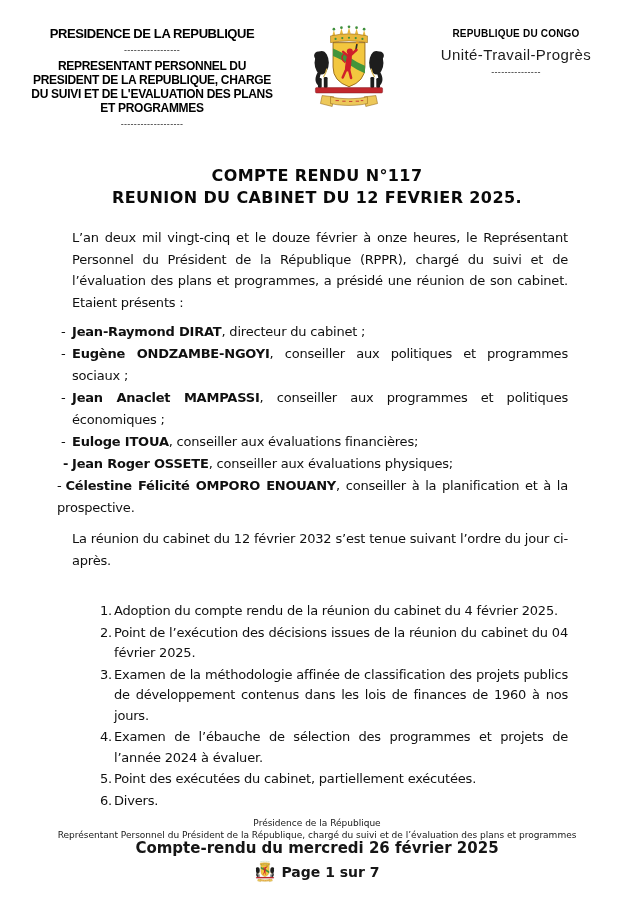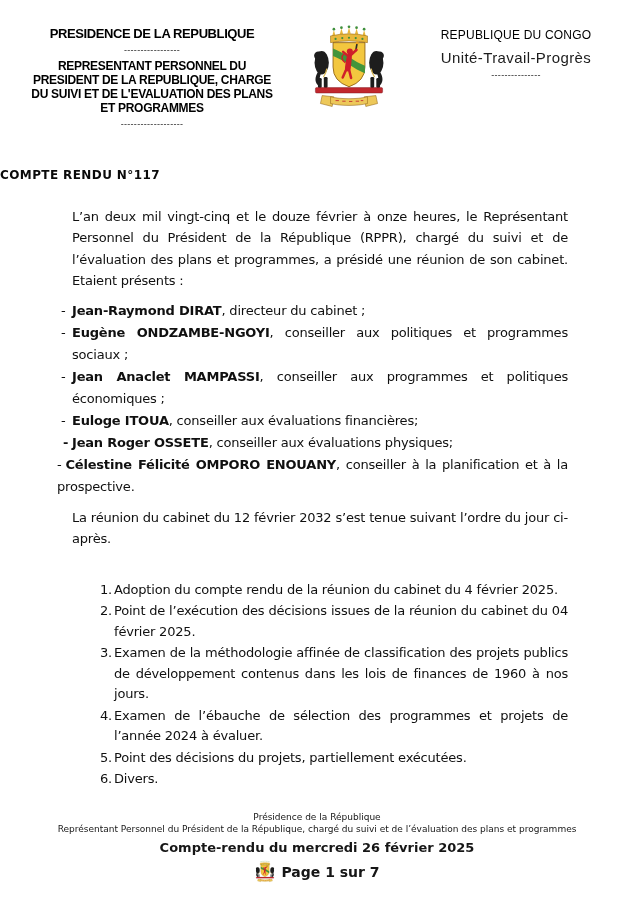--- a/index.html
+++ b/index.html
@@ -11,43 +11,43 @@
   .header { display:flex; justify-content:space-between; align-items:flex-start;
             padding:22px 26px 0 30px; }
   .header-left { width:244px; text-align:center; padding-top:4px;
                  font-family:"Liberation Sans", sans-serif; color:#000; }
   .hl-title { font-size:13px; font-weight:700; letter-spacing:-0.4px; }
   .dashes { font-size:9px; color:#222; margin:4px 0; letter-spacing:0.3px; }
   .hl-sub { font-size:12px; font-weight:700; letter-spacing:-0.3px; line-height:14px; }
   .header-center { width:92px; display:flex; justify-content:center; }
   .header-right { width:184px; text-align:center; padding-top:6px;
                   font-family:"Liberation Sans", sans-serif; color:#000; }
-  .hr-title { font-size:12px; font-weight:400; letter-spacing:0.2px; }
+  .hr-title { font-size:10px; font-weight:700; letter-spacing:0.2px; }
   .hr-motto { font-size:15px; letter-spacing:0.4px; margin-top:7px; color:#1c1c1c; }
   
-  .title-block { font-weight:700; font-size:12px;
+  .title-block { text-align:center; font-weight:700; font-size:16px;
                  line-height:21.5px; letter-spacing:0.4px; margin-top:32px; color:#0a0a0a; }
   
   .content { margin:19px 66px 0 72px; font-size:13px; letter-spacing:-0.2px; }
   .intro { text-align:justify; line-height:21.5px; margin:0; }
   .attendees { list-style:none; margin:8px 0 0 0; padding:0; }
   .attendees li { position:relative; text-align:justify; line-height:22px; }
   .attendees .marker { position:absolute; left:-11px; top:0; }
   .attendees li.bold-dash .marker { font-weight:700; left:-9px; }
   .attendees li.flush { margin-left:-15px; }
   .attendees li.flush .marker { position:static; margin-right:4px; font-weight:400; }
   .attendees b { font-weight:700; }
   .para2 { text-align:justify; line-height:21.5px; margin:9px 0 0 0; }
   .agenda { list-style:none; margin:30px 0 0 42px; padding:0; }
   .agenda li { position:relative; text-align:justify; line-height:20.5px; margin-bottom:1px; }
   .agenda .num { position:absolute; left:-14px; top:0; }
   
   .footer { position:absolute; left:0; right:0; bottom:14px; text-align:center;
             font-size:9px; line-height:12px; color:#161616; }
-  .footer .f3 { font-weight:700; font-size:13px; margin-top:7px; }
+  .footer .f3 { font-weight:700; font-size:15px; margin-top:1px; }
   .page-row { margin-top:6px; display:flex; justify-content:center; align-items:center;
               gap:5px; font-size:14px; font-weight:700; }
   .hidden-defs { position:absolute; width:0; height:0; overflow:hidden; }
 </style>
 </head>
 <body>
 
 <svg class="hidden-defs" aria-hidden="true">
   <defs>
     <g id="eleph">
@@ -113,20 +113,21 @@
     </div>
     <div class="header-right">
       <div class="hr-title">REPUBLIQUE DU CONGO</div>
       <div class="hr-motto">Unité-Travail-Progrès</div>
       <div class="dashes">---------------</div>
     </div>
   </div>
 
   <div class="title-block">
     <div>COMPTE RENDU N°117</div>
+    <div>REUNION DU CABINET DU 12 FEVRIER 2025.</div>
   </div>
 
   <div class="content">
     <p class="intro">L’an deux mil vingt-cinq et le douze février à onze heures, le Représentant Personnel du Président de la République (RPPR), chargé du suivi et de l’évaluation des plans et programmes, a présidé une réunion de son cabinet. Etaient présents :</p>
 
     <ul class="attendees">
       <li>
         <span class="marker">-</span>
         <b>Jean-Raymond DIRAT</b><span>, directeur du cabinet ;</span>
       </li>
@@ -165,21 +166,21 @@
       <li>
         <span class="num">3.</span>
         <span>Examen de la méthodologie affinée de classification des projets publics de développement contenus dans les lois de finances de 1960 à nos jours.</span>
       </li>
       <li>
         <span class="num">4.</span>
         <span>Examen de l’ébauche de sélection des programmes et projets de l’année 2024 à évaluer.</span>
       </li>
       <li>
         <span class="num">5.</span>
-        <span>Point des décisions du projets, partiellement exécutées.</span>
+        <span>Point des exécutées du cabinet, partiellement exécutées.</span>
       </li>
       <li>
         <span class="num">6.</span>
         <span>Divers.</span>
       </li>
     </ol>
   </div>
 
   <div class="footer">
     <div class="f1">Présidence de la République</div>

